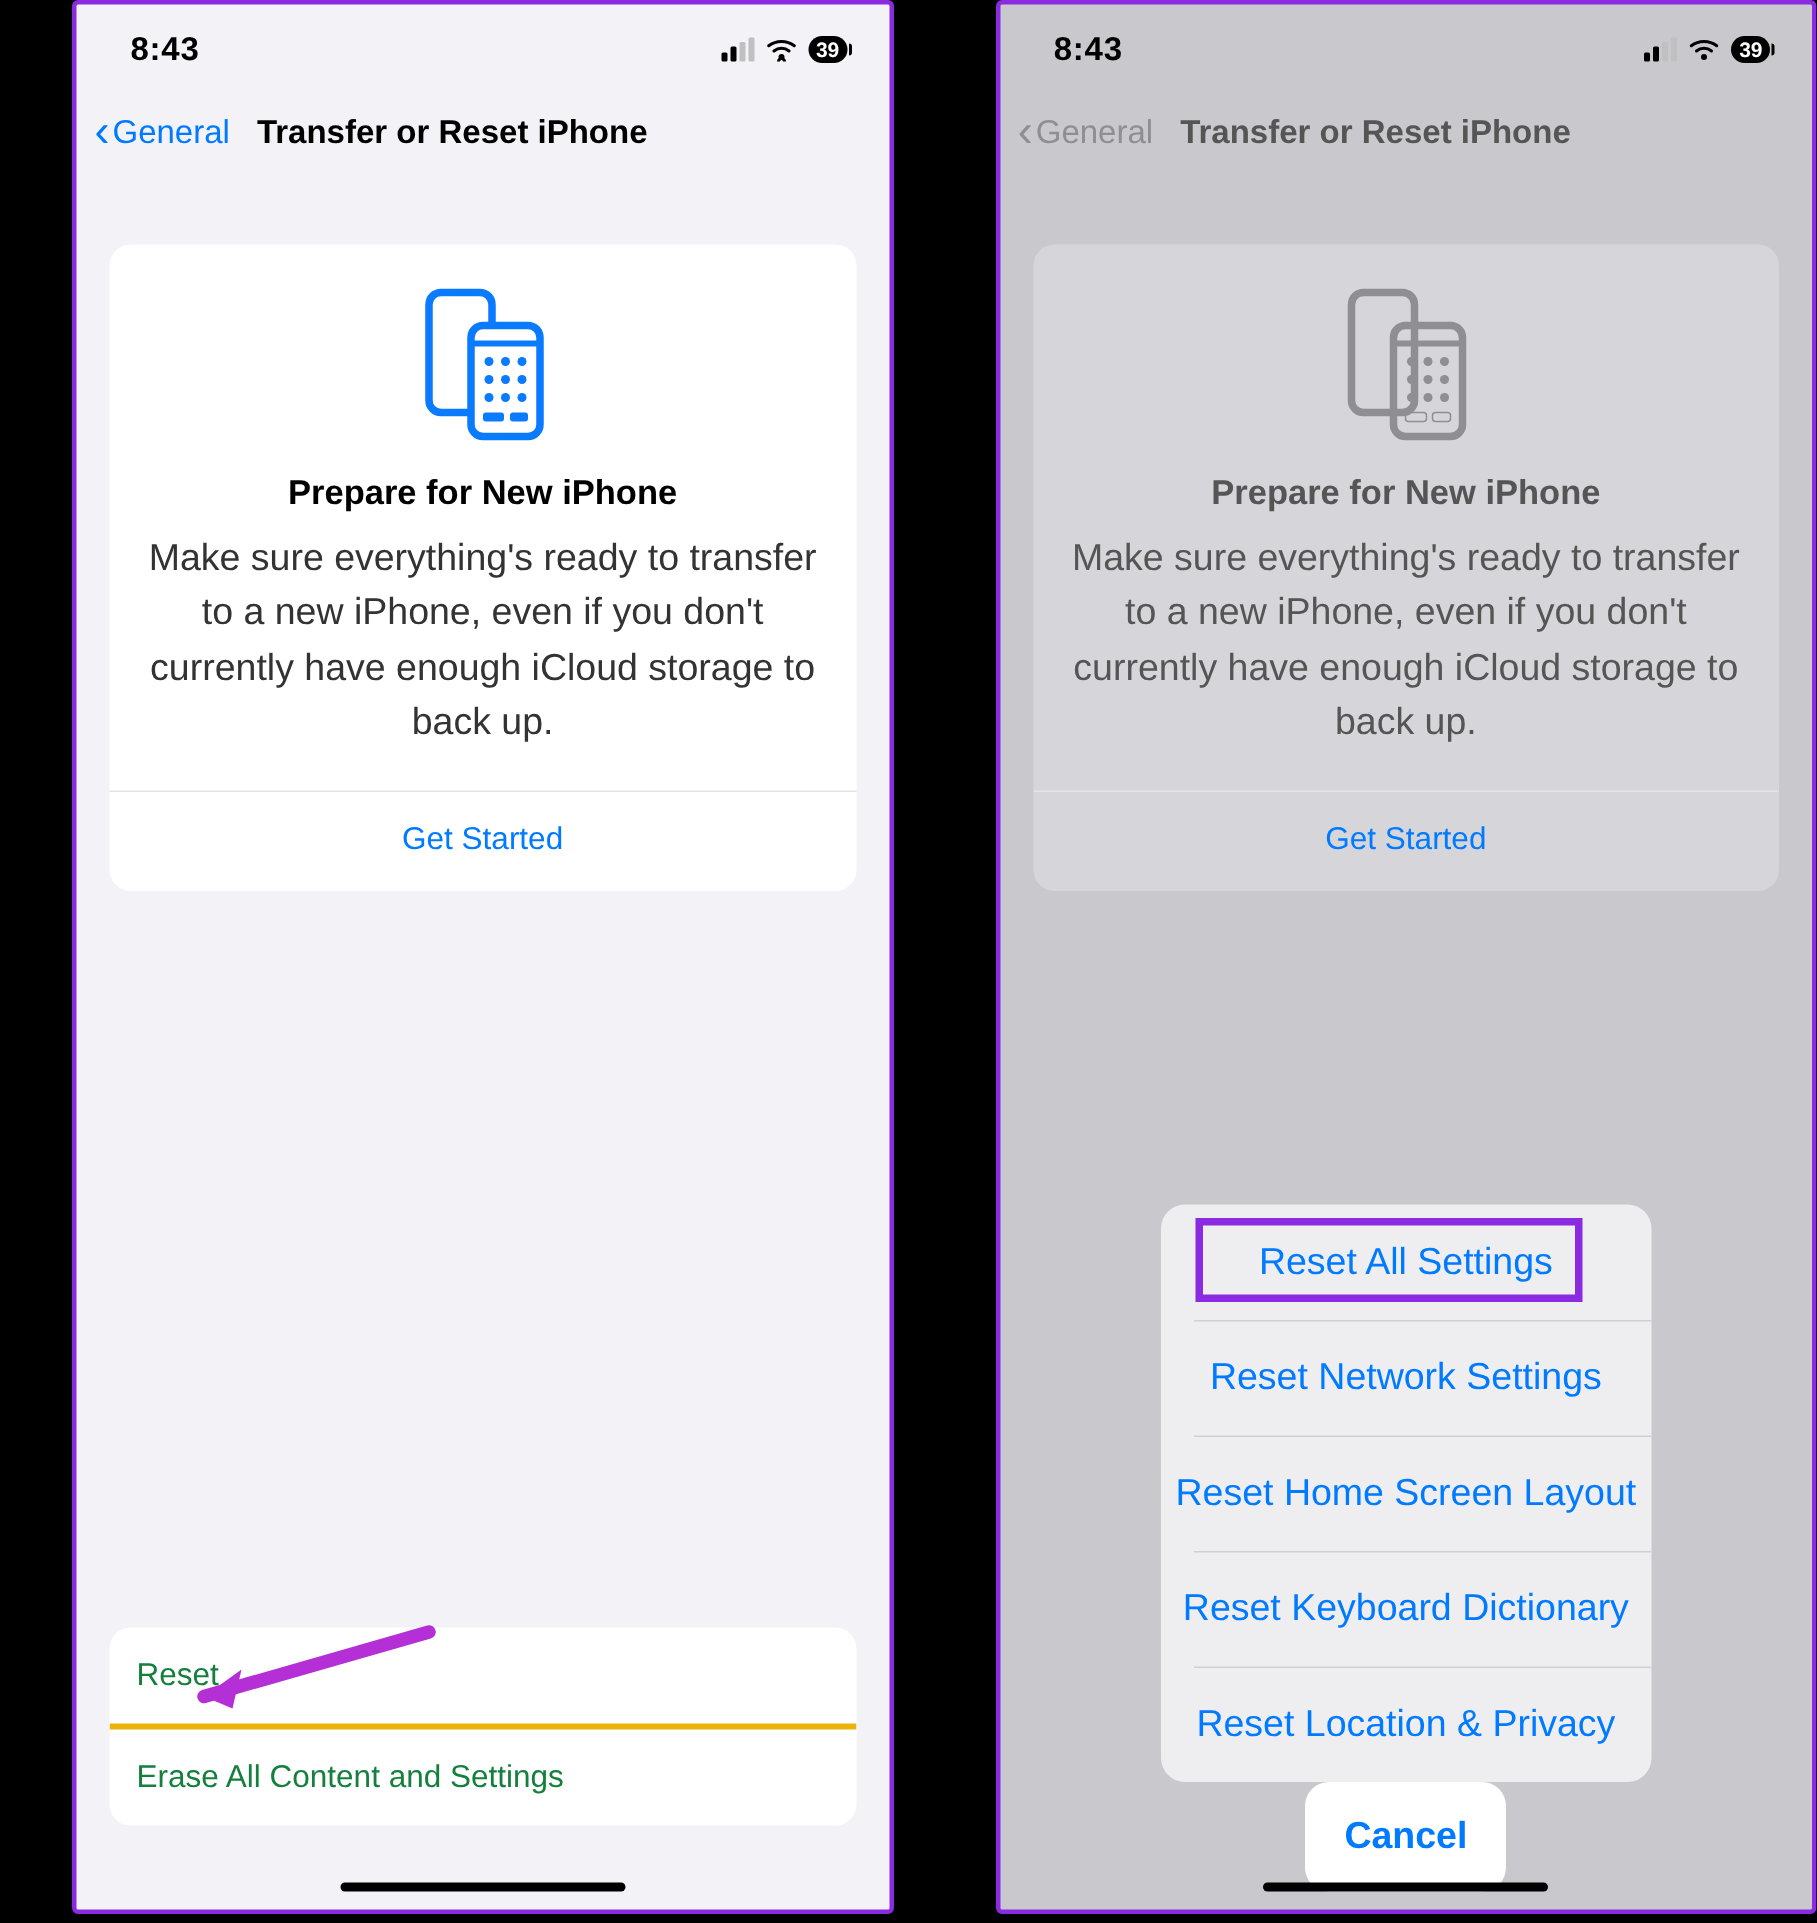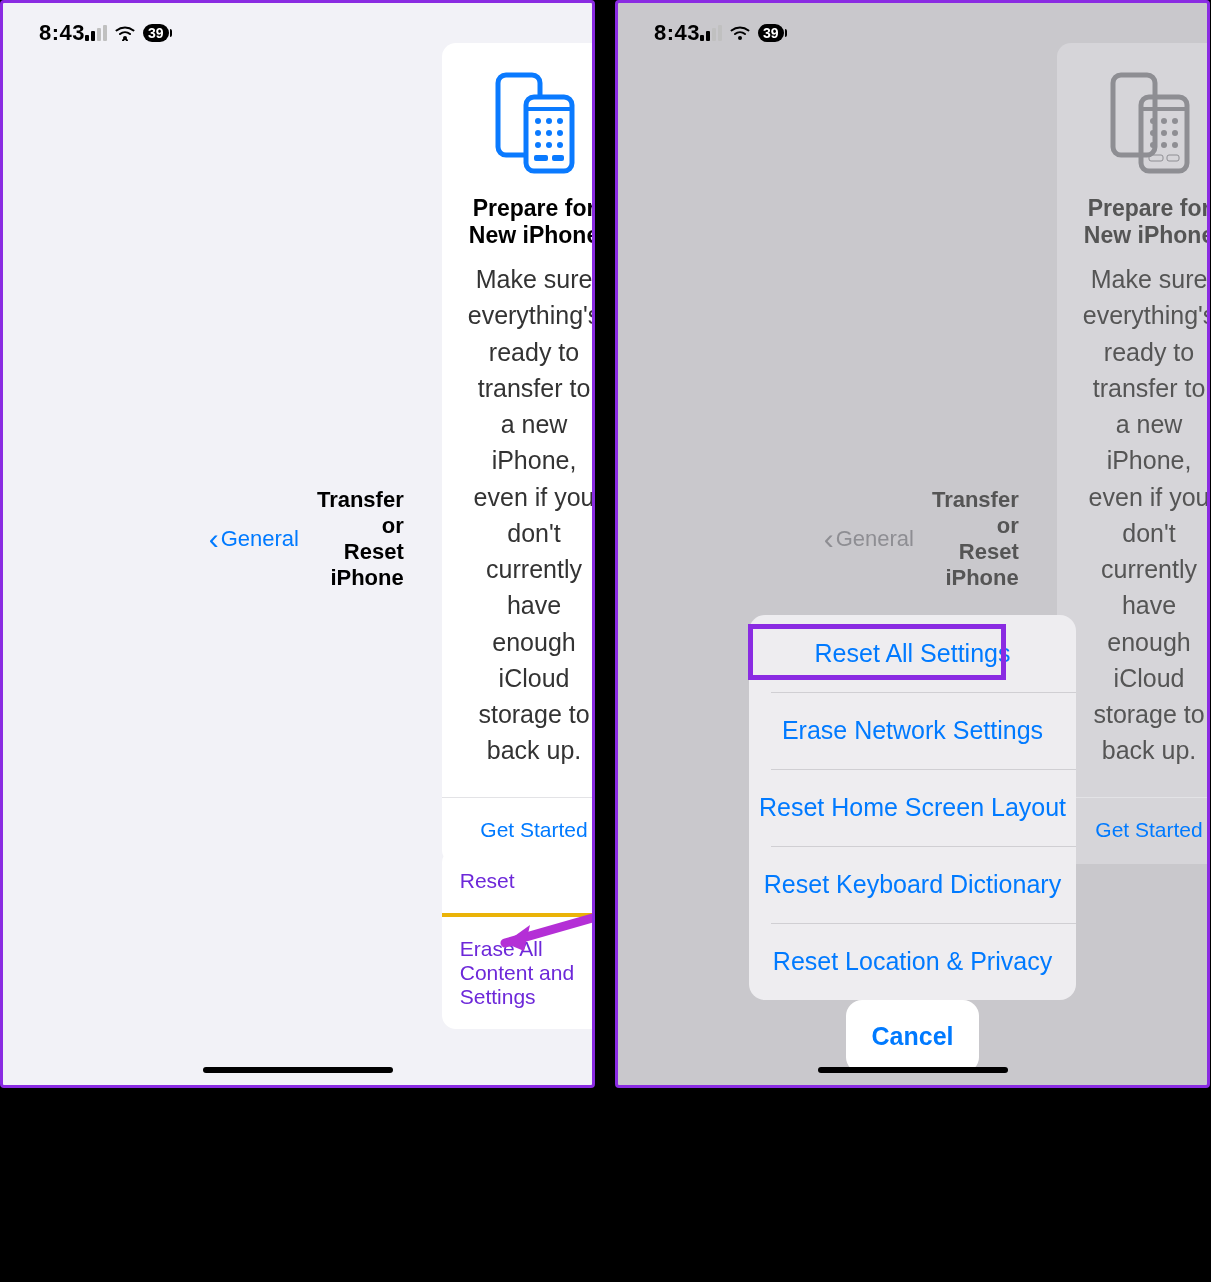--- a/index.html
+++ b/index.html
@@ -13,28 +13,29 @@
   .viewport {
     width: 1211px;
     height: 1282px;
     display: flex;
     gap: 20px;
     background: #000;
     padding: 0;
   }
   .phone {
     width: 595px;
-    height: 1088px;
+    height: 1276px;
     background: #f2f2f7;
     border: 3px solid #8a2be2;
     border-radius: 4px;
     position: relative;
     display: flex;
-    flex-direction: row;
+    flex-direction: column;
     overflow: hidden;
+    margin-left: 48px;
   }
   .phone.dimmed { background: #c9c8cc; }
   .phone.dimmed .card { background: #d6d5d9; }
   .phone.dimmed .nav-back,
   .phone.dimmed .nav-back-chevron { color: #8e8e93; }
   .phone.dimmed .card-title,
   .phone.dimmed .card-desc,
   .phone.dimmed .nav-title { color: #555; }
   .phone.dimmed .prepare-svg path,
   .phone.dimmed .prepare-svg rect,
@@ -121,21 +122,21 @@
   .bottom-list {
     position:absolute;
     left:22px; right:22px; bottom: 56px;
     background:#fff;
     border-radius:14px;
     overflow:hidden;
   }
   .bottom-list .row {
     text-align:left;
     font-size: 21px;
-    color:#6d28d9;
+    color:#15803d;
     padding: 20px 18px;
     cursor:pointer;
   }
   .bottom-list .row + .row { border-top:4px solid #eab308;}
   .home-indicator {
     position:absolute;
     bottom: 12px;
     left:50%;
     transform:translateX(-50%);
     width: 190px;
@@ -322,21 +323,21 @@
         <div class="card-title">Prepare for New iPhone</div>
         <div class="card-desc">Make sure everything's ready to transfer to a new iPhone, even if you don't currently have enough iCloud storage to back up.</div>
         <div class="card-divider"></div>
         <div class="get-started">Get Started</div>
       </div>
     </div>
 
     <div class="action-sheet">
       <div class="sheet-group">
         <div class="sheet-item">Reset All Settings</div>
-        <div class="sheet-item">Erase Network Settings</div>
+        <div class="sheet-item">Reset Network Settings</div>
         <div class="sheet-item">Reset Home Screen Layout</div>
         <div class="sheet-item">Reset Keyboard Dictionary</div>
         <div class="sheet-item">Reset Location &amp; Privacy</div>
         <div class="highlight-box" style="top:9px; left:118px; width:258px; height:56px;"></div>
       </div>
       <div class="cancel-btn">Cancel</div>
     </div>
 
     <div class="home-indicator"></div>
   </div>

